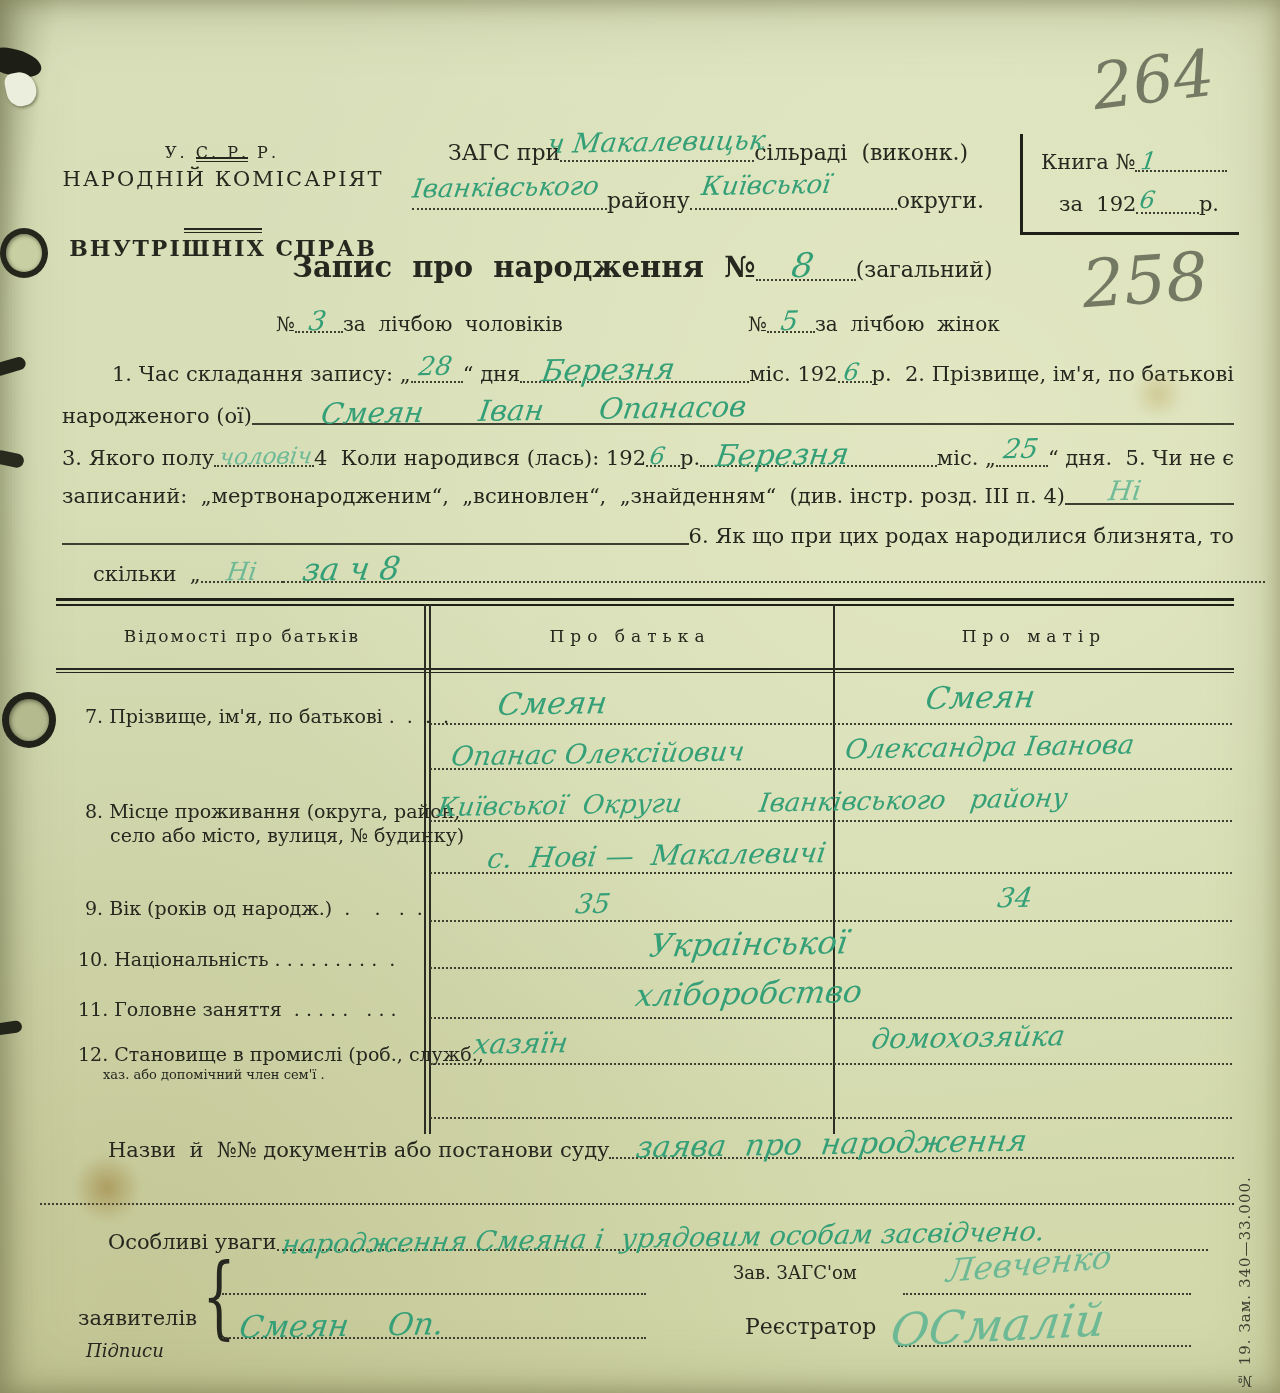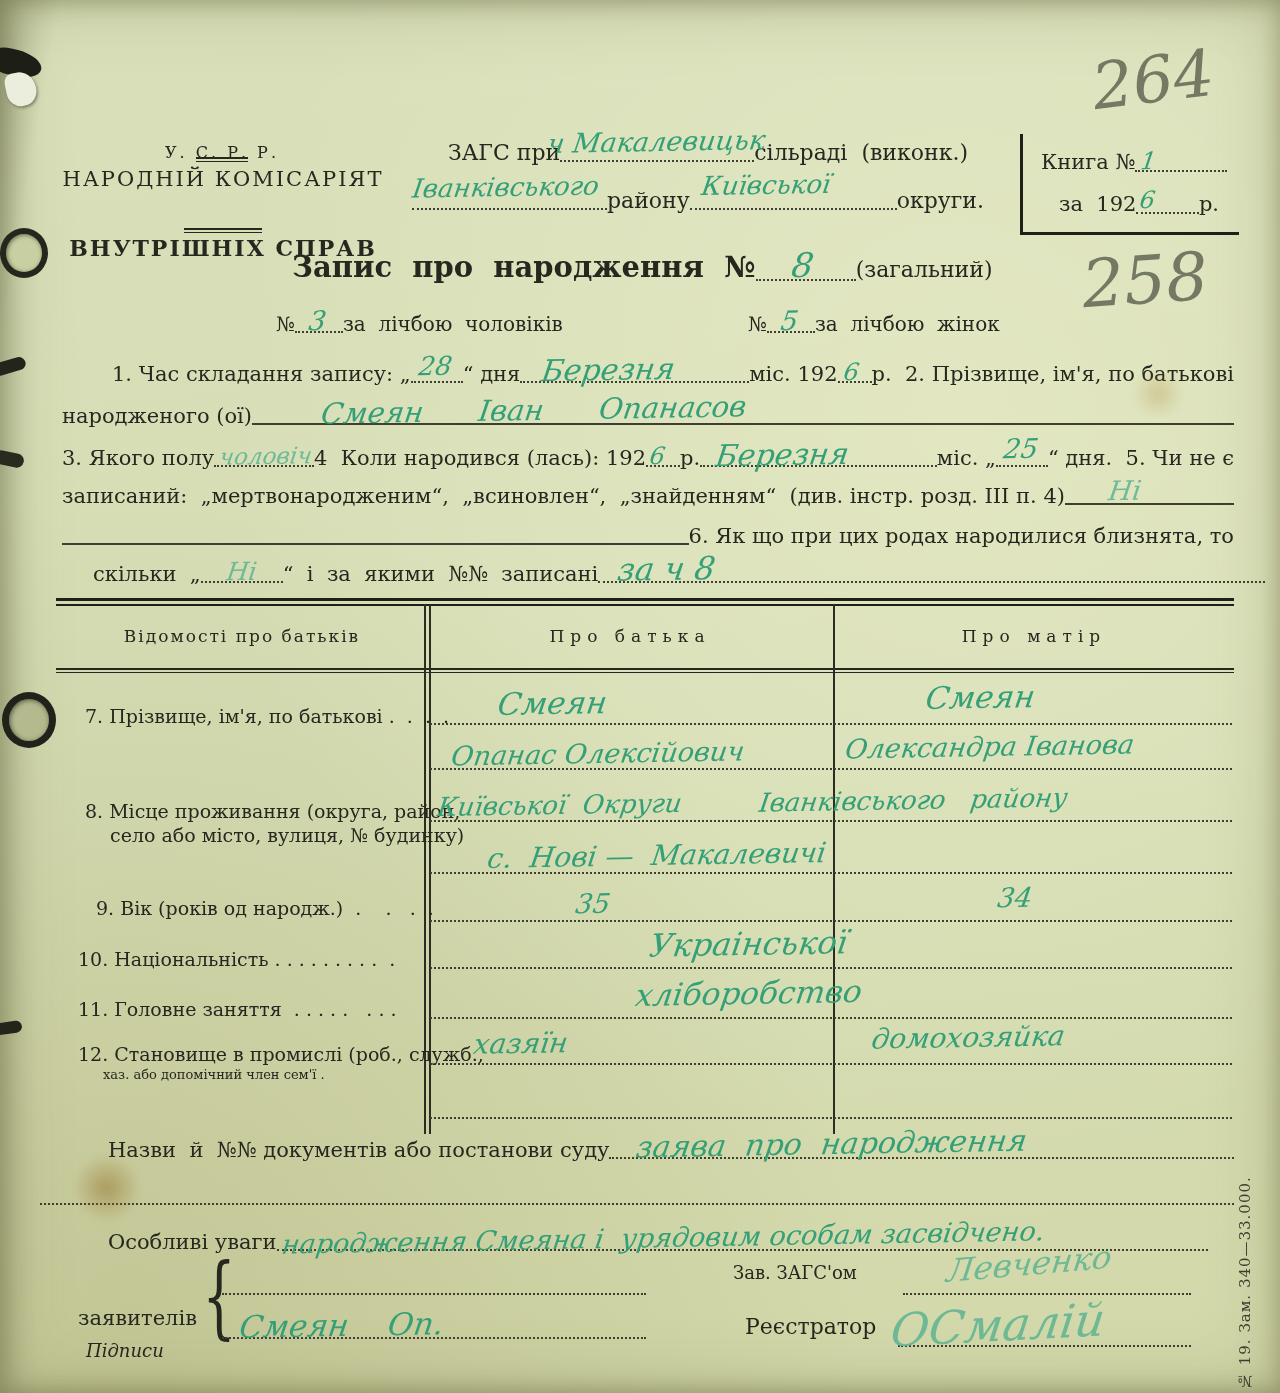--- a/index.html
+++ b/index.html
@@ -181,21 +181,20 @@
   <div class="row" style="left:62px; top:524px; width:1172px; font-size:21px;">
     <span class="blank fill solidline"></span>
     <span class="t">6. Як що при цих родах народилися близнята, то</span>
   </div>
 
   <div class="row" style="left:62px; top:562px; width:1172px; font-size:21px;margin-left:31px;">
     <span class="t">скільки  „</span>
     <span class="blank slot" style="width:82px;">
         <span class="hw hw-light" style="font-size:25px; left:26px;">Ні</span>
       </span>
-    <span class="t">“  і  за  якими  №№  записані</span>
     <span class="blank fill">
         <span class="hw" style="font-size:32px; left:20px; bottom:-4px;">за ч 8</span>
       </span>
   </div>
 
   <div class="rule-heavy" style="left:56px; top:598px; width:1178px;"></div>
   <div class="rule-dbl" style="left:56px; top:668px; width:1178px; height:2px;"></div>
   <div class="vdiv1" style="left:424px; top:604px; height:530px;"></div>
   <div class="vdiv2" style="left:833px; top:604px; height:530px;"></div>
 
@@ -209,21 +208,21 @@
   <div class="trow" style="left:430px; top:872px; width:802px;"></div>
   <div class="trow" style="left:430px; top:920px; width:802px;"></div>
   <div class="trow" style="left:430px; top:967px; width:802px;"></div>
   <div class="trow" style="left:430px; top:1017px; width:802px;"></div>
   <div class="trow" style="left:430px; top:1063px; width:802px;"></div>
   <div class="trow" style="left:430px; top:1117px; width:802px;"></div>
 
   <div class="p" style="left:85px; top:705px; width:350px; font-size:19px; white-space:pre;">7. Прізвище, ім'я, по батькові .  .  .  .</div>
   <div class="p" style="left:85px; top:800px; width:350px; font-size:19px; white-space:pre;">8. Місце проживання (округа, район,</div>
   <div class="p" style="left:110px; top:824px; width:330px; font-size:19px; white-space:pre;">село або місто, вулиця, № будинку)</div>
-  <div class="p" style="left:96px; top:897px; width:350px; font-size:19px; white-space:pre;">9. Вік (років од народж.)  .    .   .  .</div>
+  <div class="p" style="left:85px; top:897px; width:350px; font-size:19px; white-space:pre;">9. Вік (років од народж.)  .    .   .  .</div>
   <div class="p" style="left:78px; top:948px; width:360px; font-size:19px; white-space:pre;">10. Національність . . . . . . . . .  .</div>
   <div class="p" style="left:78px; top:998px; width:360px; font-size:19px; white-space:pre;">11. Головне заняття  . . . . .   . . .</div>
   <div class="p" style="left:78px; top:1043px; width:360px; font-size:19px; white-space:pre;">12. Становище в промислі (роб., служб.,</div>
   <div class="p" style="left:103px; top:1067px; width:340px; font-size:13px; white-space:pre;">хаз. або допомічний член сем'ї .</div>
 
   <div class="hw hw-abs" style="left:498px; top:688px; font-size:31px;">Смеян</div>
   <div class="hw hw-abs" style="left:926px; top:682px; font-size:31px;">Смеян</div>
   <div class="hw hw-abs" style="left:452px; top:740px; font-size:27px;">Опанас Олексійович</div>
   <div class="hw hw-abs" style="left:846px; top:733px; font-size:27px;">Олександра Іванова</div>
   <div class="hw hw-abs" style="left:438px; top:792px; font-size:26px;">Київської  Округи</div>

